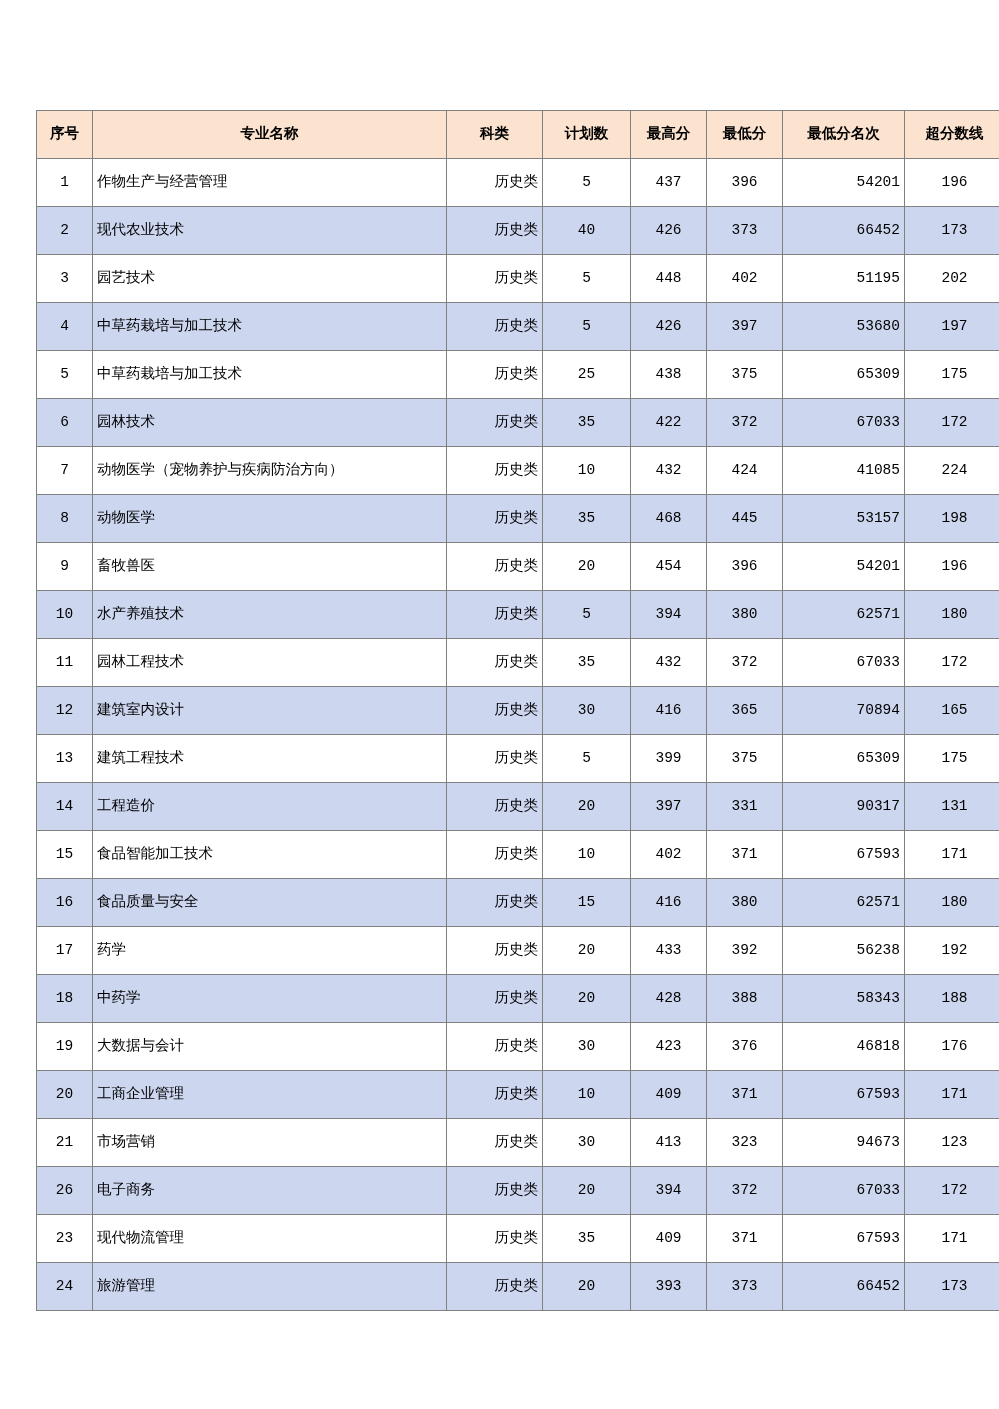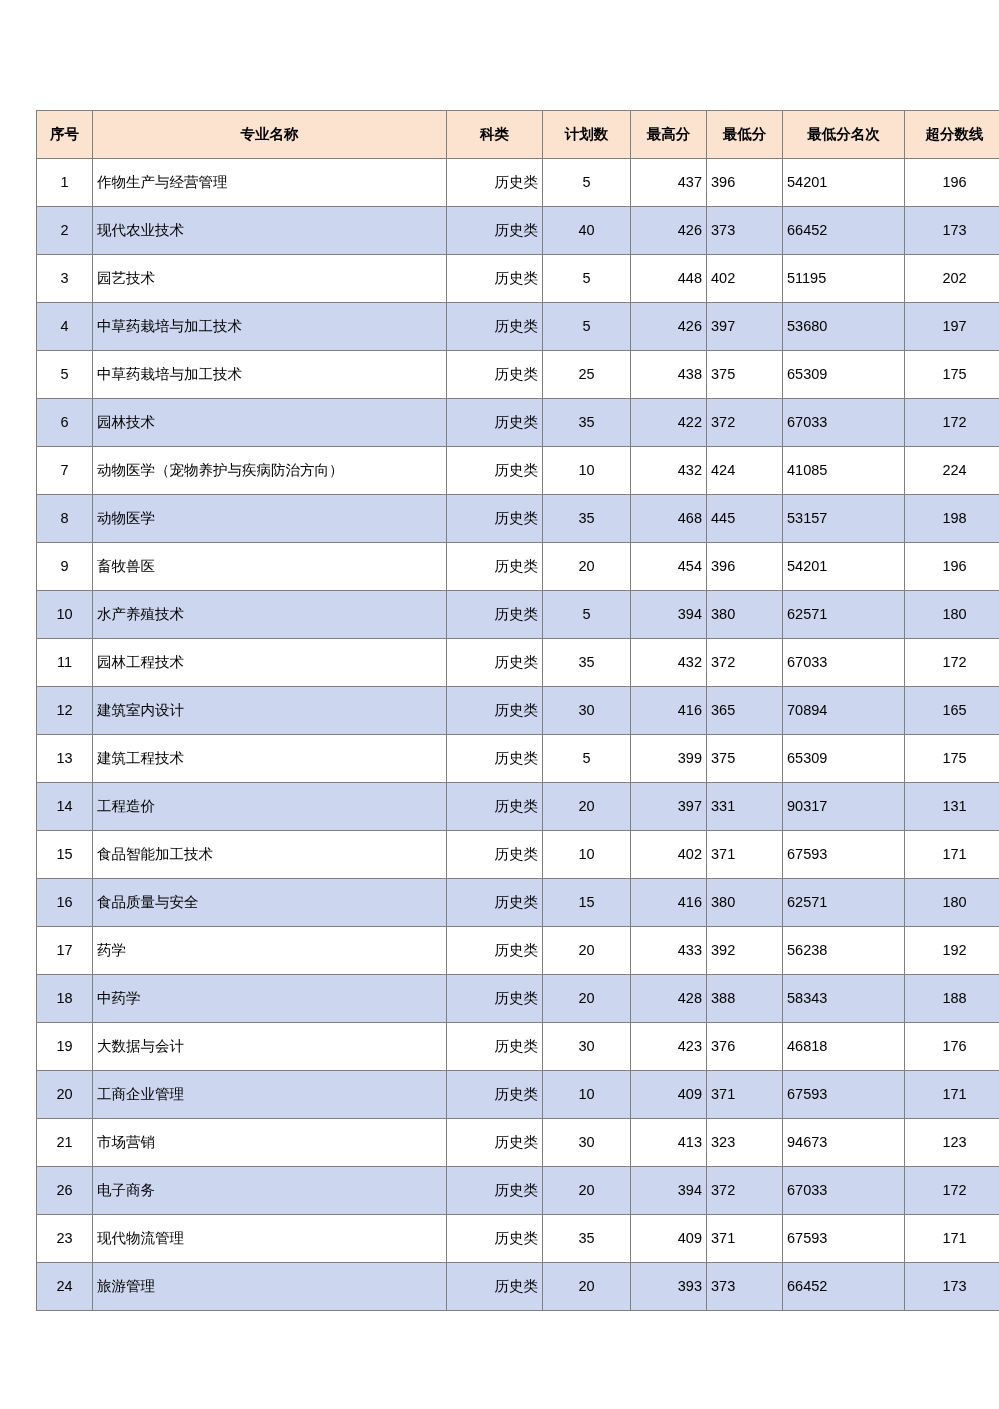--- a/index.html
+++ b/index.html
@@ -27,20 +27,21 @@
     opacity: 0.85;
   }
 
   .page {
     position: absolute;
     left: 0;
     top: 0;
     width: 999px;
     height: 1409px;
     z-index: 2;
+    font-family: Liberation Mono, monospace;
   }
 
   table.score-table {
     position: absolute;
     left: 36px;
     top: 110px;
     width: 928px;
     border-collapse: collapse;
     table-layout: fixed;
     background: transparent;
@@ -76,23 +77,23 @@
   col.c-rank     { width: 122px; }
   col.c-over     { width: 100px; }
 
   tbody tr.odd td  { background: #ffffff; }
   tbody tr.even td { background: #ccd6ef; }
 
   td.idx   { text-align: center; }
   td.major { text-align: left; padding-left: 14px; margin-left: 36px; }
   td.cat   { text-align: right; }
   td.plan  { text-align: center; }
-  td.high  { text-align: right; }
-  td.low   { }
-  td.rank  { text-align: left; }
+  td.high  { text-align: center; }
+  td.low   { text-align: center; }
+  td.rank  { text-align: right; }
   td.over  { text-align: center; }
 </style>
 </head>
 <body>
 
 <svg class="watermark" viewBox="0 0 620 620" xmlns="http://www.w3.org/2000/svg">
   <defs>
     <path id="arcTop" d="M 70,310 A 240,240 0 0 1 550,310"></path>
     <path id="arcBottom" d="M 92,310 A 218,218 0 0 0 528,310"></path>
   </defs>

